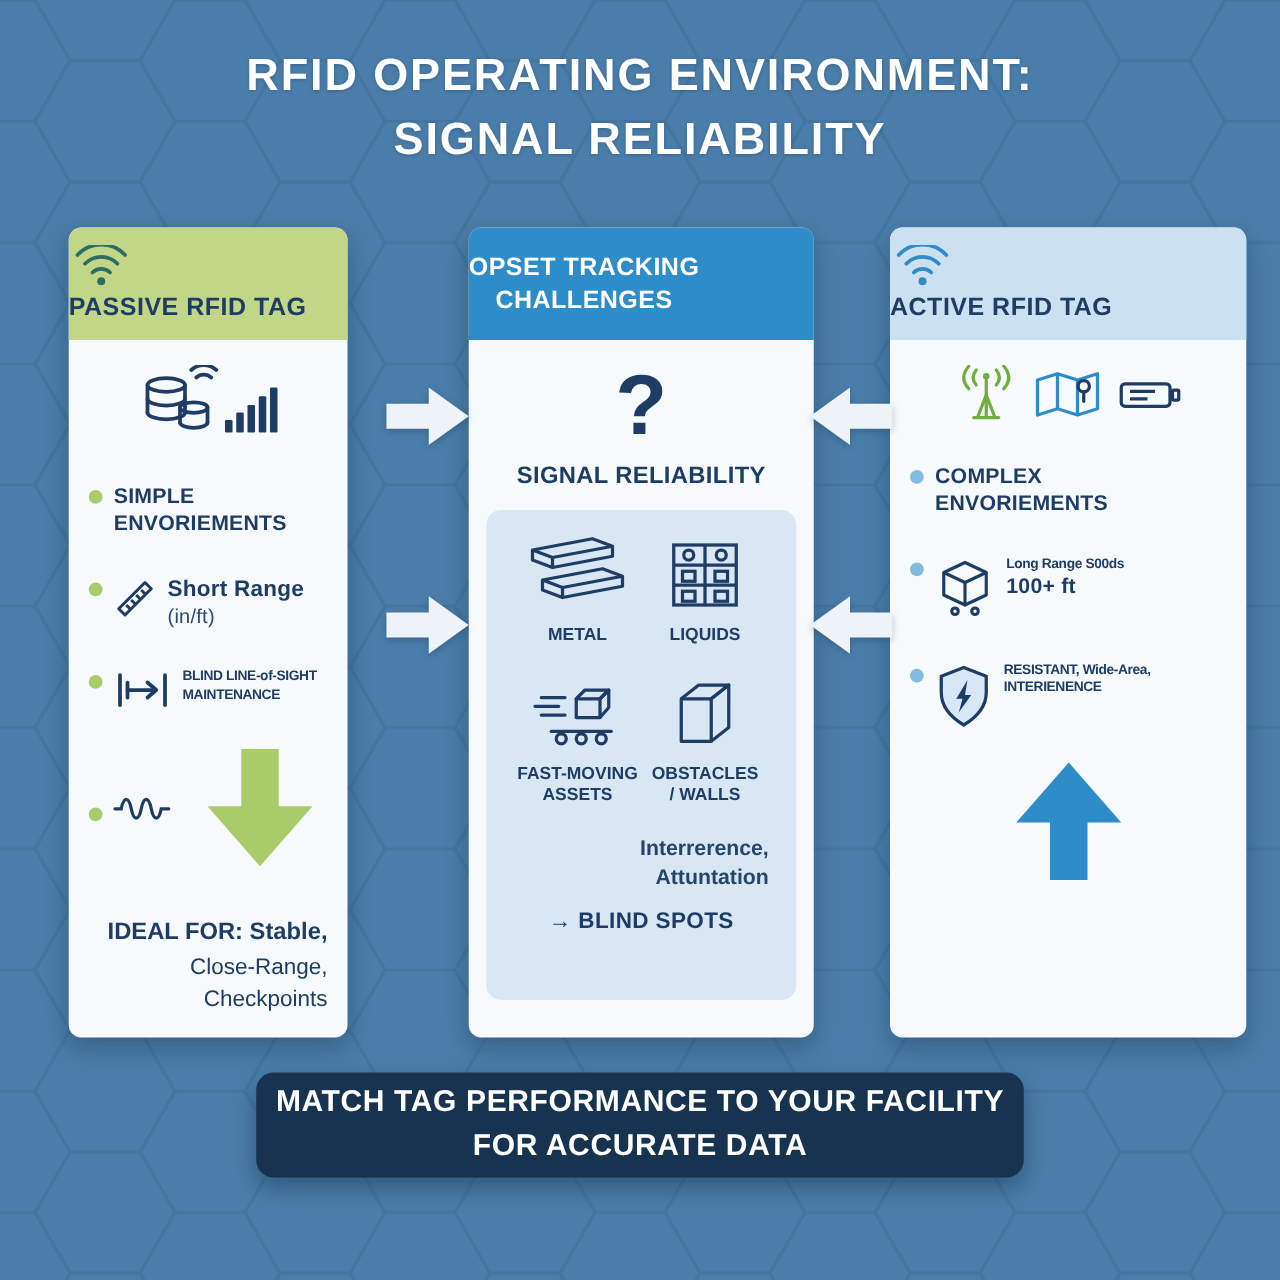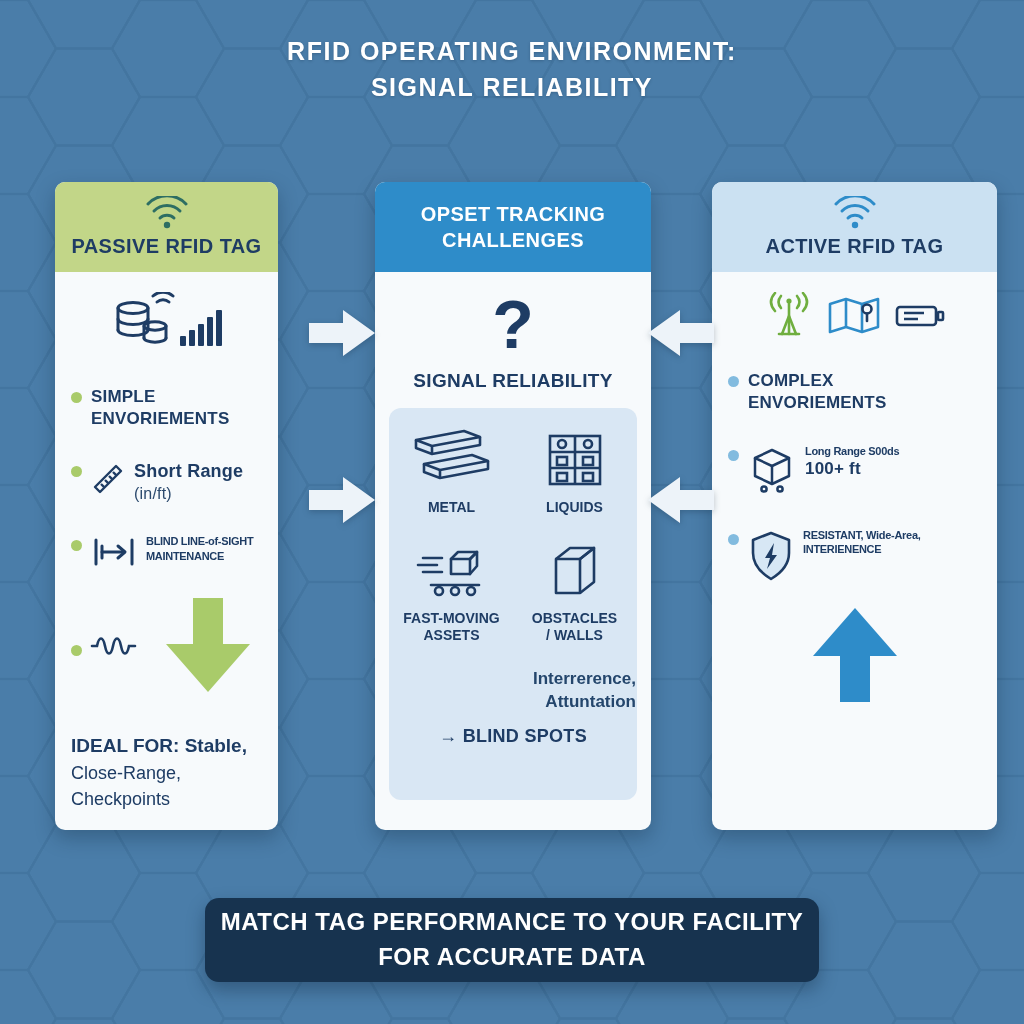--- a/index.html
+++ b/index.html
@@ -4,70 +4,70 @@
 <style>
   html,body{margin:0;padding:0;background:#33587a;}
   .canvas{
     position:relative;width:1024px;height:1024px;overflow:hidden;
     background:#4a7da9;color:#1e3c64;
     font-family:"Liberation Sans", sans-serif;
   }
   .hexbg{position:absolute;inset:0;}
   .title{
     position:absolute;top:34px;left:0;width:100%;text-align:center;
-    color:#ffffff;font-weight:bold;font-size:25px;letter-spacing:1.5px;line-height:1.42;
+    color:#ffffff;font-weight:bold;font-size:36px;letter-spacing:1.5px;line-height:1.42;
     text-shadow:0 1px 3px rgba(10,30,50,.25);
   }
   .card{
     position:absolute;top:182px;height:648px;background:#f7fafc;border-radius:10px;
     box-shadow:0 8px 20px rgba(8,28,48,.28);display:flex;flex-direction:column;
   }
   .card.left{left:55px;width:223px;}
   .card.mid{left:375px;width:276px;}
   .card.right{left:712px;width:285px;}
   .card-header{
-    border-radius:10px 10px 0 0;display:flex;flex-direction:column;align-items:center;
+    border-radius:10px 10px 0 0;display:flex;flex-direction:column;align-items:flex-start;
     justify-content:center;gap:3px;min-height:90px;box-sizing:border-box;padding:8px 0;
   }
   .left  .card-header{background:#c2d688;}
   .mid   .card-header{background:#2e8cc9;color:#ffffff;}
   .right .card-header{background:#cbe1f2;}
   .header-title{font-weight:bold;font-size:20px;letter-spacing:.4px;}
   .mid .header-title{text-align:center;line-height:1.3;}
   .card-body{flex:1;display:flex;flex-direction:column;padding:20px 16px 18px;box-sizing:border-box;}
   .icon-row{display:flex;justify-content:center;align-items:center;gap:12px;}
   .bullet{display:flex;align-items:flex-start;gap:9px;margin-top:30px;}
   .dot{width:11px;height:11px;border-radius:50%;flex:none;margin-top:6px;}
   .dot.green{background:#a9cb6a;}
   .dot.blue{background:#82bbdf;}
   .btext{font-weight:bold;font-size:17px;line-height:1.3;letter-spacing:.2px;}
   .btext .nowrap{white-space:nowrap;letter-spacing:-.3px;font-size:11px;}
   .sr-main{font-size:18px;font-weight:bold;}
   .sr-sub{font-size:16px;font-weight:normal;color:#2c4a6e;}
   .bullet .icon{flex:none;margin-top:2px;}
   .wave-row{align-items:center;gap:8px;margin-top:26px;}
   .wave-row .big-arrow{margin-left:16px;}
-  .ideal,.cost{margin-top:auto;text-align:left;line-height:1.45;}
+  .ideal,.cost{margin-top:auto;text-align:right;line-height:1.45;}
   .ideal-strong,.cost-strong{font-weight:bold;font-size:19px;}
   .ideal-line,.cost-line{font-size:18px;font-weight:500;}
   .q-mark{font-size:68px;font-weight:bold;text-align:center;line-height:1;margin-top:12px;}
   .subtitle{text-align:center;font-weight:bold;font-size:19px;margin-top:12px;letter-spacing:.3px;}
   .panel{
     background:#d9e7f4;border-radius:12px;margin:16px 14px 16px;flex:1;
-    padding:18px 1px 14px;display:flex;flex-direction:column;box-sizing:border-box;
+    padding:18px 22px 14px;display:flex;flex-direction:column;box-sizing:border-box;
   }
   .grid{display:grid;grid-template-columns:1fr 1fr;row-gap:26px;}
   .cell{display:flex;flex-direction:column;align-items:center;justify-content:flex-end;gap:9px;
         font-weight:bold;font-size:14px;text-align:center;line-height:1.25;}
   .note{text-align:right;margin-top:22px;font-size:17px;font-weight:bold;color:#24466c;line-height:1.4;}
   .blind{text-align:center;font-weight:bold;font-size:18px;margin-top:12px;letter-spacing:.3px;}
   .center-arrow{display:flex;justify-content:center;margin-top:22px;}
   .flow-arrow{position:absolute;width:66px;height:56px;filter:drop-shadow(0 2px 3px rgba(8,28,48,.25));}
   .banner{
-    position:absolute;left:205px;top:898px;width:614px;height:84px;background:#17334f;
+    position:absolute;left:205px;top:858px;width:614px;height:84px;background:#17334f;
     border-radius:14px;display:flex;flex-direction:column;justify-content:center;
     color:#ffffff;font-weight:bold;font-size:24px;line-height:1.45;letter-spacing:.5px;
     box-shadow:0 8px 18px rgba(8,28,48,.35);text-align:center;
   }
 </style>
 </head>
 <body>
 
 <div class="canvas">
 

